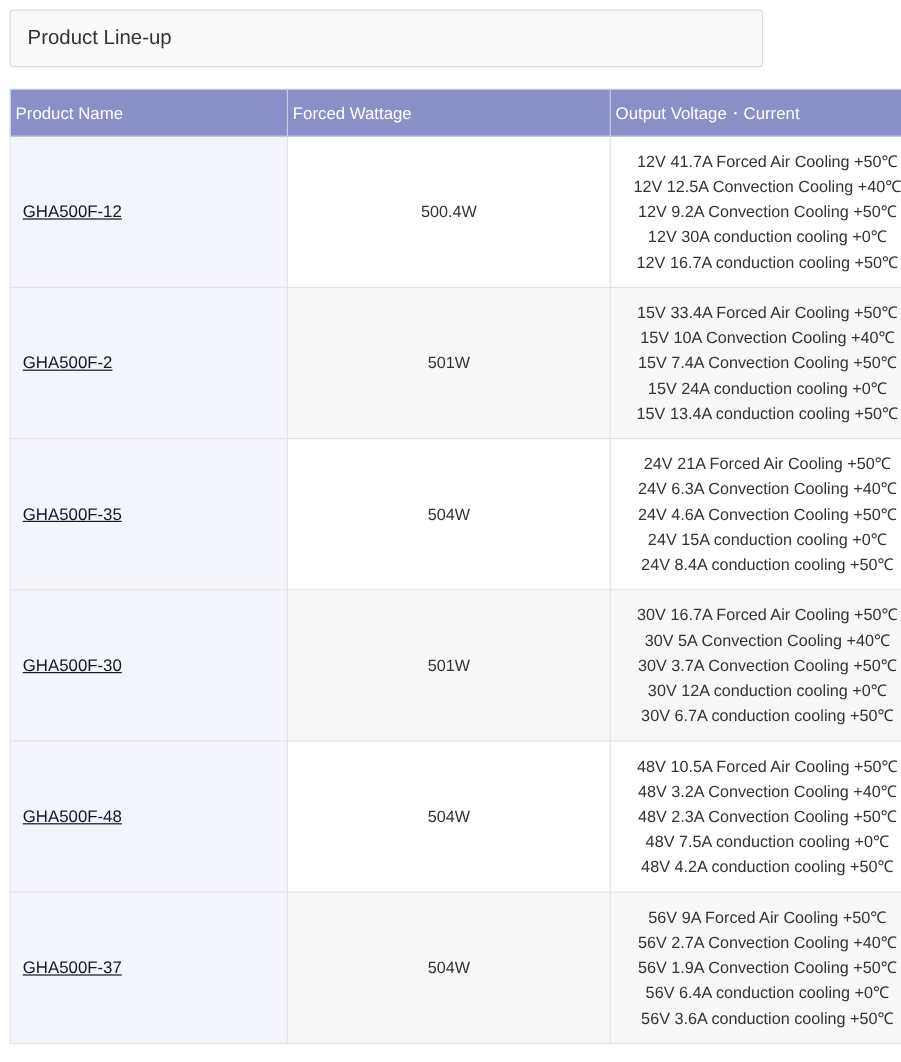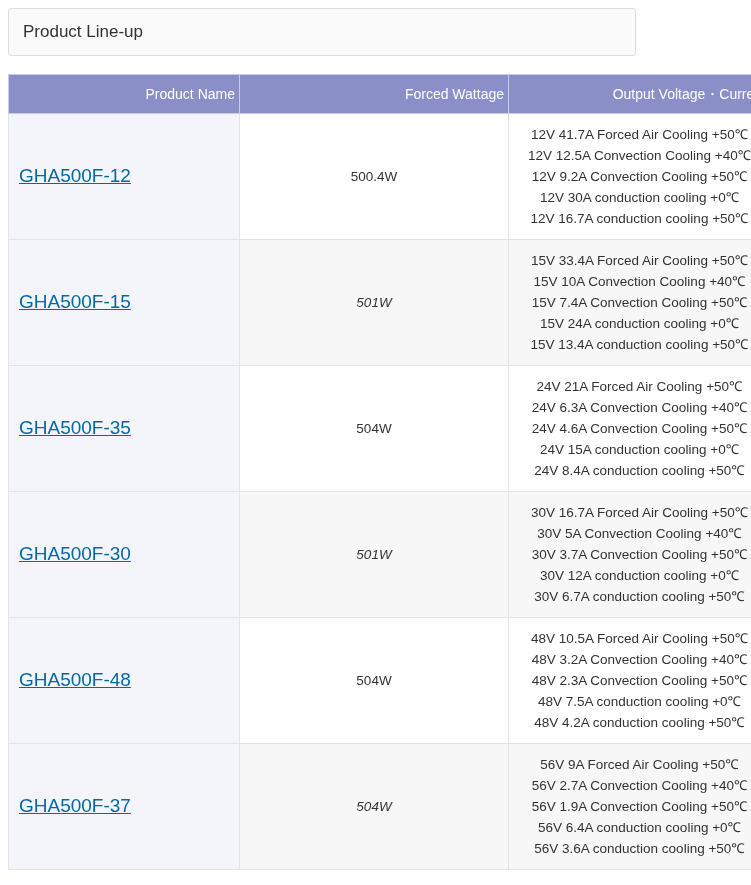--- a/index.html
+++ b/index.html
@@ -35,21 +35,21 @@
     margin: 18px 8px 0 8px;
     border-collapse: collapse;
     table-layout: fixed;
     box-sizing: border-box;
   }
   table.lineup th {
     background: #8b8fc8;
     color: #ffffff;
     font-size: 14px;
     font-weight: normal;
-    text-align: right;
+    text-align: left;
     padding: 10px 4px;
     border: 1px solid #c9cbe4;
     line-height: 18px;
     margin-left: 20px;
   }
   table.lineup th.col-name { width: 222px; }
   table.lineup th.col-watt { width: 260px; }
   table.lineup th.col-vc   { width: 253px; }
 
   table.lineup td {
@@ -58,36 +58,36 @@
     line-height: 21px;
     vertical-align: middle;
     box-sizing: border-box;
   }
   td.name-cell {
     background: #f4f4fb;
     padding: 8px 10px;
     text-align: left;
   }
   td.name-cell a {
-    color: #0369a1;
-    font-size: 19px;
+    color: #0f172a;
+    font-size: 14px;
   }
   td.watt-cell {
     text-align: center;
     color: #333333;
     padding: 16px 6px;
   }
   td.vc-cell {
     text-align: center;
     color: #333333;
     padding: 10px 8px;
   }
   tr.row-odd td.watt-cell { background: #ffffff; }
   tr.row-odd td.vc-cell { background: #ffffff; }
-  tr.row-even td.watt-cell { background: #f7f7f7; font-style: italic; }
+  tr.row-even td.watt-cell { background: #f7f7f7; }
   tr.row-even td.vc-cell { background: #f7f7f7; }
   .vc-line { display: block; white-space: nowrap; }
 </style>
 </head>
 <body>
 
 <div class="page">
 
   <div class="title-bar">
     <span class="title-text">Product Line-up</span>
@@ -107,21 +107,21 @@
           <td class="watt-cell">500.4W</td>
           <td class="vc-cell">
             <span class="vc-line">12V 41.7A Forced Air Cooling +50℃</span>
             <span class="vc-line">12V 12.5A Convection Cooling +40℃</span>
             <span class="vc-line">12V 9.2A Convection Cooling +50℃</span>
             <span class="vc-line">12V 30A conduction cooling +0℃</span>
             <span class="vc-line">12V 16.7A conduction cooling +50℃</span>
           </td>
         </tr>
         <tr class="row-even">
-          <td class="name-cell"><a href="#">GHA500F-15</a></td>
+          <td class="name-cell"><a href="#">GHA500F-2</a></td>
           <td class="watt-cell">501W</td>
           <td class="vc-cell">
             <span class="vc-line">15V 33.4A Forced Air Cooling +50℃</span>
             <span class="vc-line">15V 10A Convection Cooling +40℃</span>
             <span class="vc-line">15V 7.4A Convection Cooling +50℃</span>
             <span class="vc-line">15V 24A conduction cooling +0℃</span>
             <span class="vc-line">15V 13.4A conduction cooling +50℃</span>
           </td>
         </tr>
         <tr class="row-odd">

